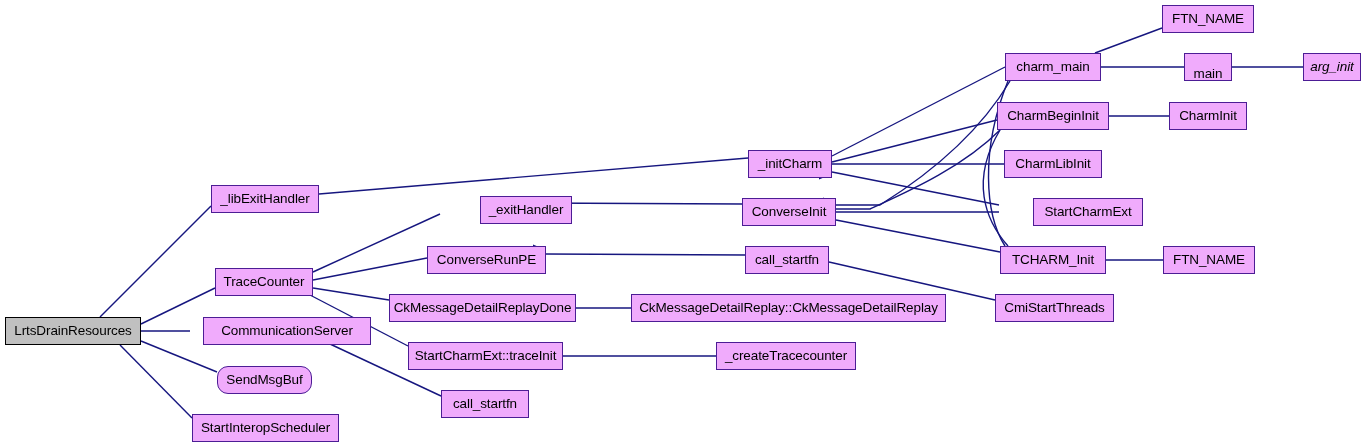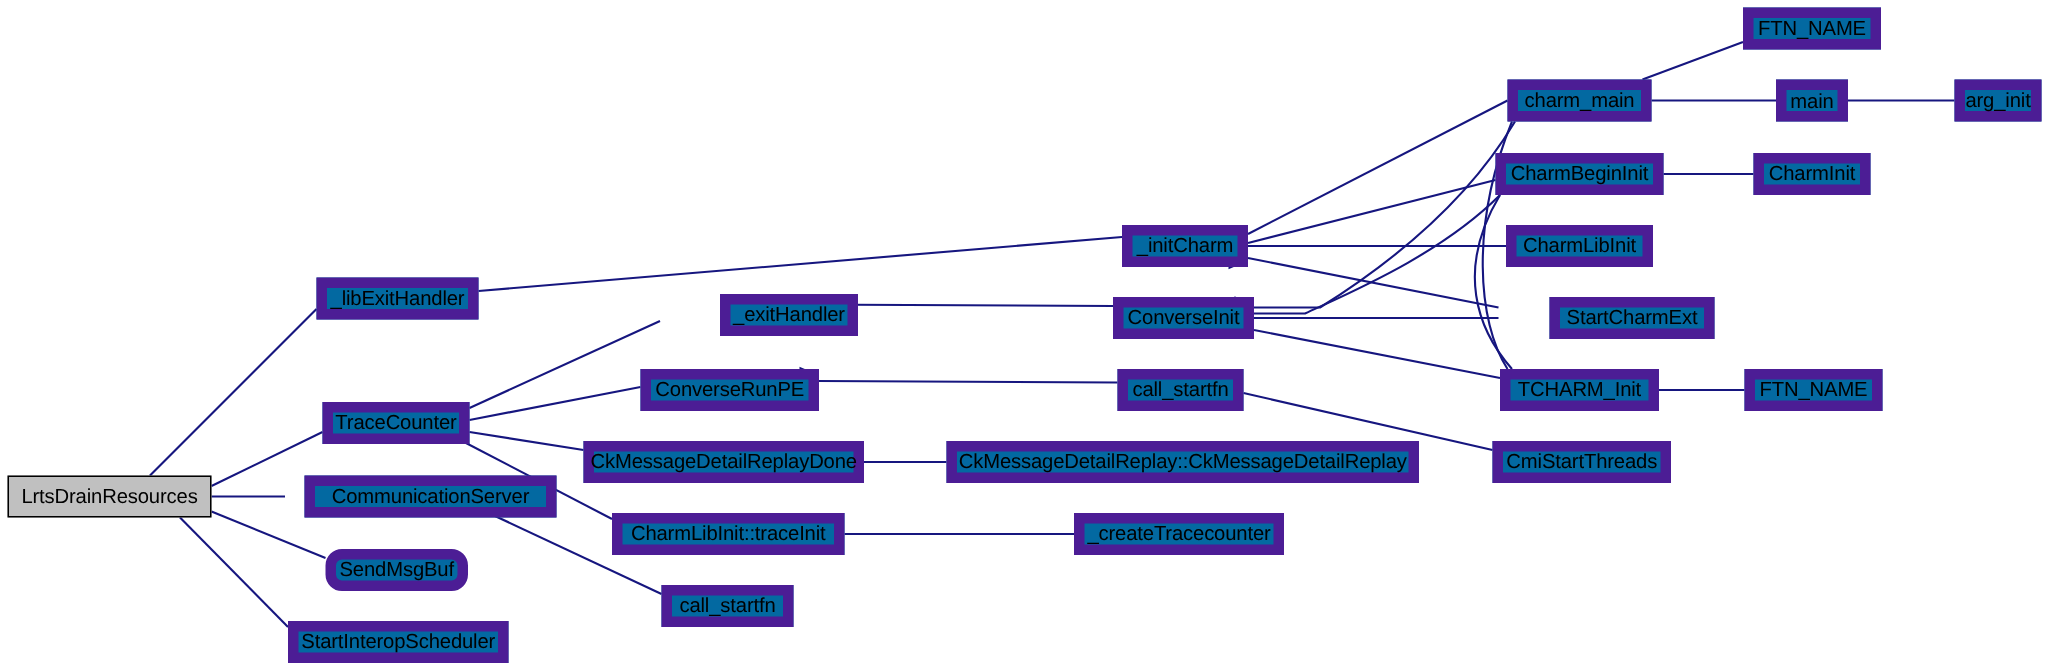--- a/index.html
+++ b/index.html
@@ -22,22 +22,22 @@
     position: absolute;
     left: 0;
     top: 0;
     width: 1371px;
     height: 443px;
     pointer-events: none;
   }
   .node {
     position: absolute;
     box-sizing: border-box;
-    border: 7px solid #4c1d95;
-    background: #0369a1;
+    border: 1px solid #4c1d95;
+    background: #f0abfc;
     color: #000000;
     font-size: 13.5px;
     line-height: 1;
     display: flex;
     align-items: center;
     justify-content: center;
     white-space: nowrap;
     letter-spacing: -0.1px;
     z-index: 2;
   }
@@ -139,21 +139,21 @@
       <div class="node" style="left: 440px; top: 196px; width: 92px; height: 28px; margin-left: 40px;">
         <span class="node-label">_exitHandler</span>
       </div>
       <div class="node" style="left: 427px; top: 246px; width: 119px; height: 28px;">
         <span class="node-label">ConverseRunPE</span>
       </div>
       <div class="node" style="left: 389px; top: 294px; width: 187px; height: 28px;">
         <span class="node-label">CkMessageDetailReplayDone</span>
       </div>
       <div class="node" style="left: 408px; top: 342px; width: 155px; height: 28px;">
-        <span class="node-label">CharmLibInit::traceInit</span>
+        <span class="node-label">StartCharmExt::traceInit</span>
       </div>
       <div class="node" style="left: 441px; top: 390px; width: 88px; height: 28px;">
         <span class="node-label">call_startfn</span>
       </div>
       <div class="node" style="left: 748px; top: 150px; width: 84px; height: 28px;">
         <span class="node-label">_initCharm</span>
       </div>
       <div class="node" style="left: 742px; top: 198px; width: 94px; height: 28px;">
         <span class="node-label">ConverseInit</span>
       </div>
@@ -183,21 +183,21 @@
       </div>
       <div class="node" style="left: 995px; top: 294px; width: 119px; height: 28px;">
         <span class="node-label">CmiStartThreads</span>
       </div>
       <div class="node" style="left: 1162px; top: 5px; width: 92px; height: 28px;">
         <span class="node-label">FTN_NAME</span>
       </div>
       <div class="node" style="left: 1184px; top: 53px; width: 48px; height: 28px; align-items: flex-end;">
         <span class="node-label">main</span>
       </div>
-      <div class="node" style="left: 1303px; top: 53px; width: 58px; height: 28px;">
+      <div class="node" style="left: 1303px; top: 53px; width: 58px; height: 28px; font-style: italic;">
         <span class="node-label">arg_init</span>
       </div>
       <div class="node" style="left: 1169px; top: 102px; width: 78px; height: 28px;">
         <span class="node-label">CharmInit</span>
       </div>
       <div class="node" style="left: 1163px; top: 246px; width: 92px; height: 28px;">
         <span class="node-label">FTN_NAME</span>
       </div>
     </div>
 </div>

